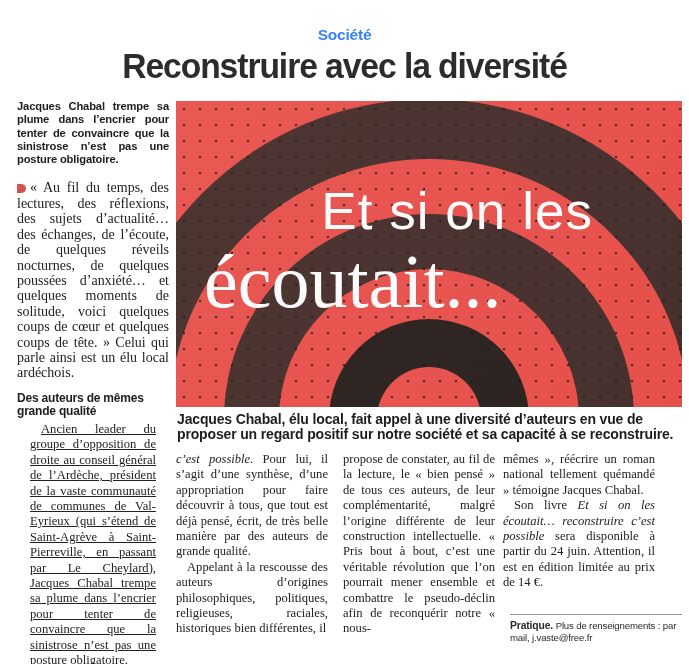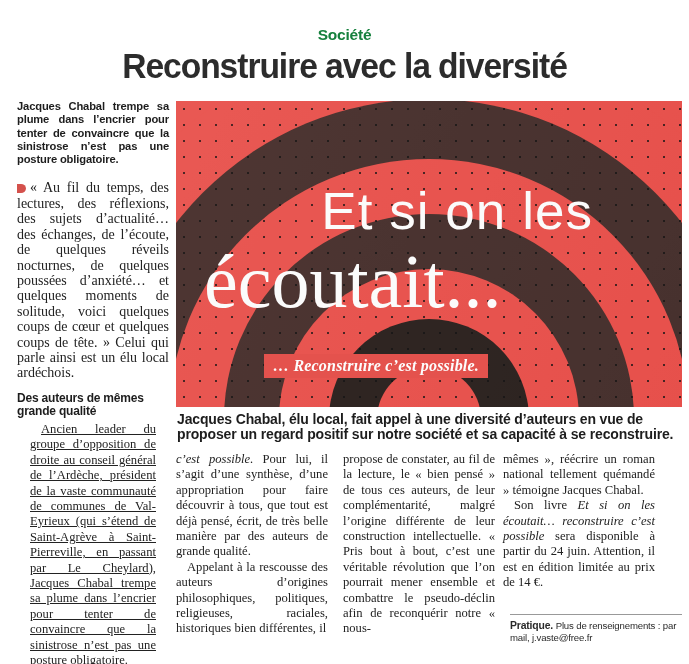--- a/index.html
+++ b/index.html
@@ -14,21 +14,21 @@
   .page{position:absolute;inset:0;}
 
   
   .rubric{
     position:absolute;left:0;top:26px;width:689px;
     text-align:center;
     font-family:"Liberation Sans",sans-serif;
     font-weight:bold;
     font-size:15.5px;
     letter-spacing:-0.2px;
-    color:#15803d;
+    color:#3b82f6;
   }
 
   
   .headline{
     position:absolute;left:0;top:46px;width:689px;
     text-align:center;
     font-family:"Liberation Sans",sans-serif;
     font-weight:bold;
     font-size:35px;
     line-height:40px;
@@ -230,23 +230,20 @@
         <div class="ring" style="width:410px;height:410px;background:#4a3330;"></div>
         <div class="ring" style="width:300px;height:300px;background:#e8544f;"></div>
         <div class="ring" style="width:200px;height:200px;background:#2f2522;"></div>
         <div class="ring" style="width:104px;height:104px;background:#e8544f;"></div>
       </div>
       <div class="dots"></div>
       <div class="photo-noise"></div>
 
       <div class="cover-line1">Et si on les</div>
       <div class="cover-line2">écoutait...</div>
-      <div class="cover-band">
-        <span class="cover-sub">… Reconstruire c’est possible.</span>
-      </div>
     </div>
   </div>
 
   <div class="caption">Jacques Chabal, élu local, fait appel à une diversité d’auteurs en vue de proposer un regard positif sur notre société et sa capacité à se reconstruire.</div>
 
   <div class="bodycols">
 
     <div class="bcol" id="bcol1">
       <p class="noindent"><i>c’est possible.</i><span> Pour lui, il s’agit d’une synthèse, d’une appropriation pour faire découvrir à tous, que tout est déjà pensé, écrit, de très belle manière par des auteurs de grande qualité.</span></p>
       <p>Appelant à la rescousse des auteurs d’origines philosophiques, politiques, religieuses, raciales, historiques bien différentes, il</p>

